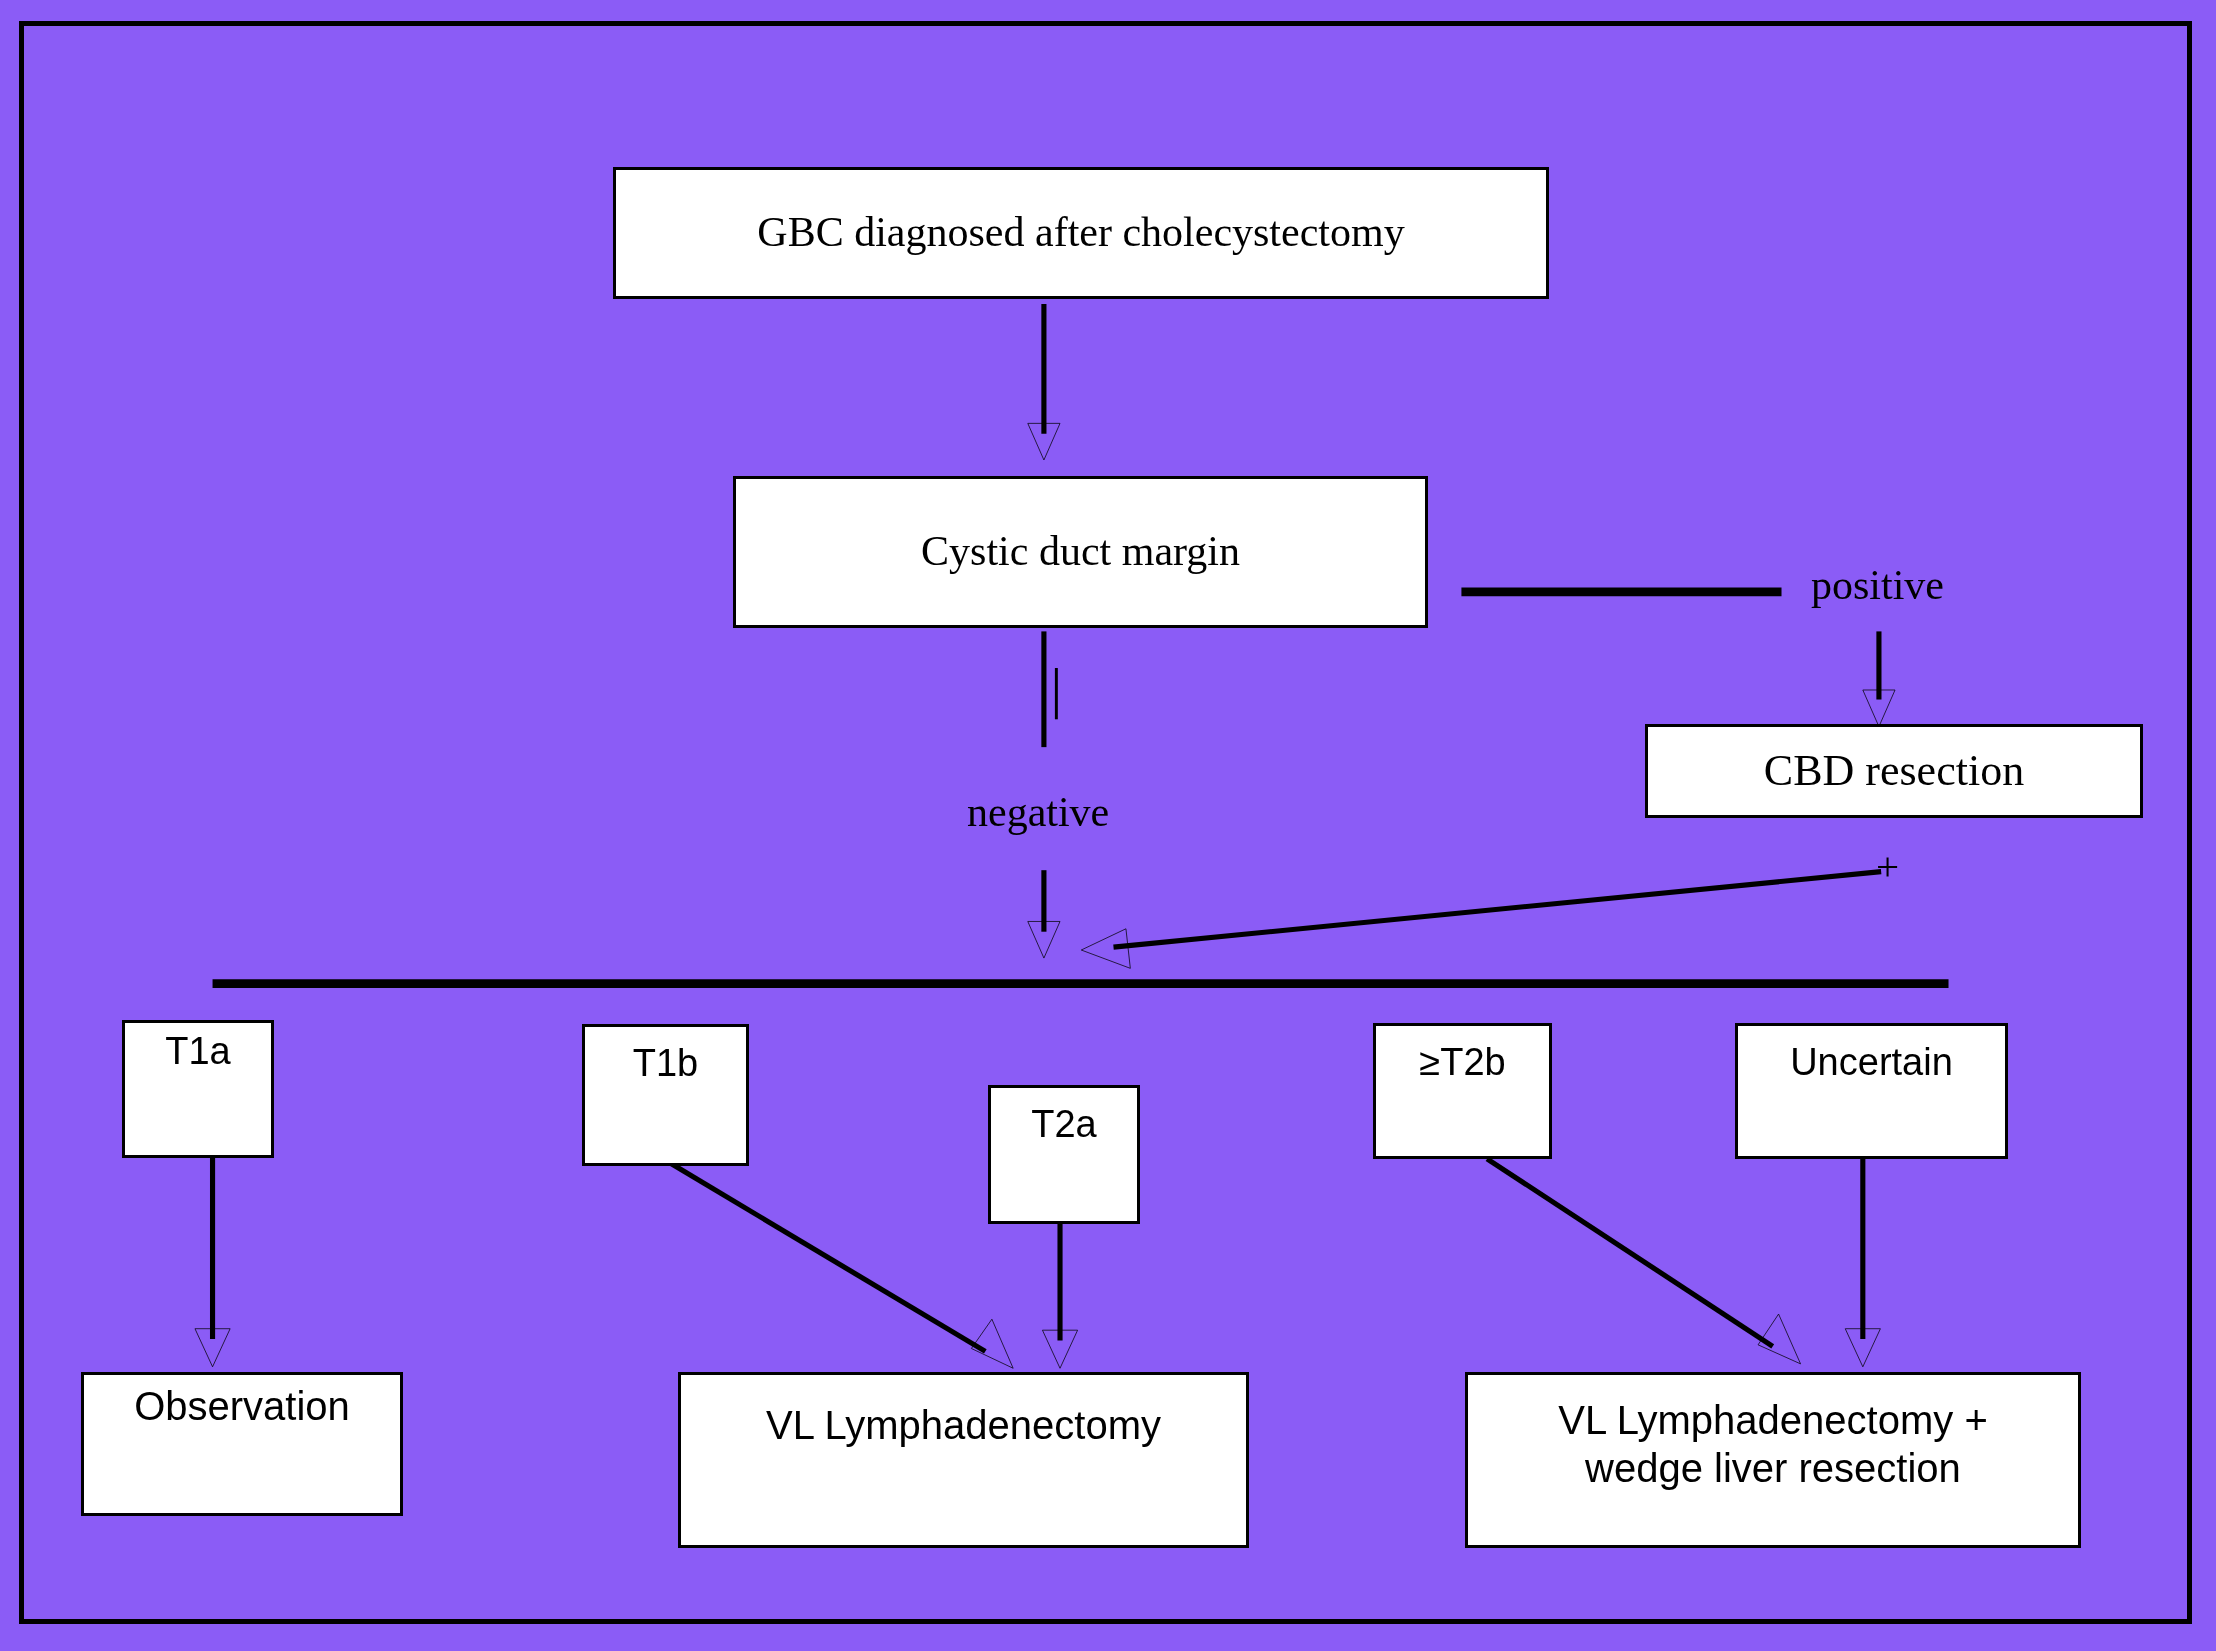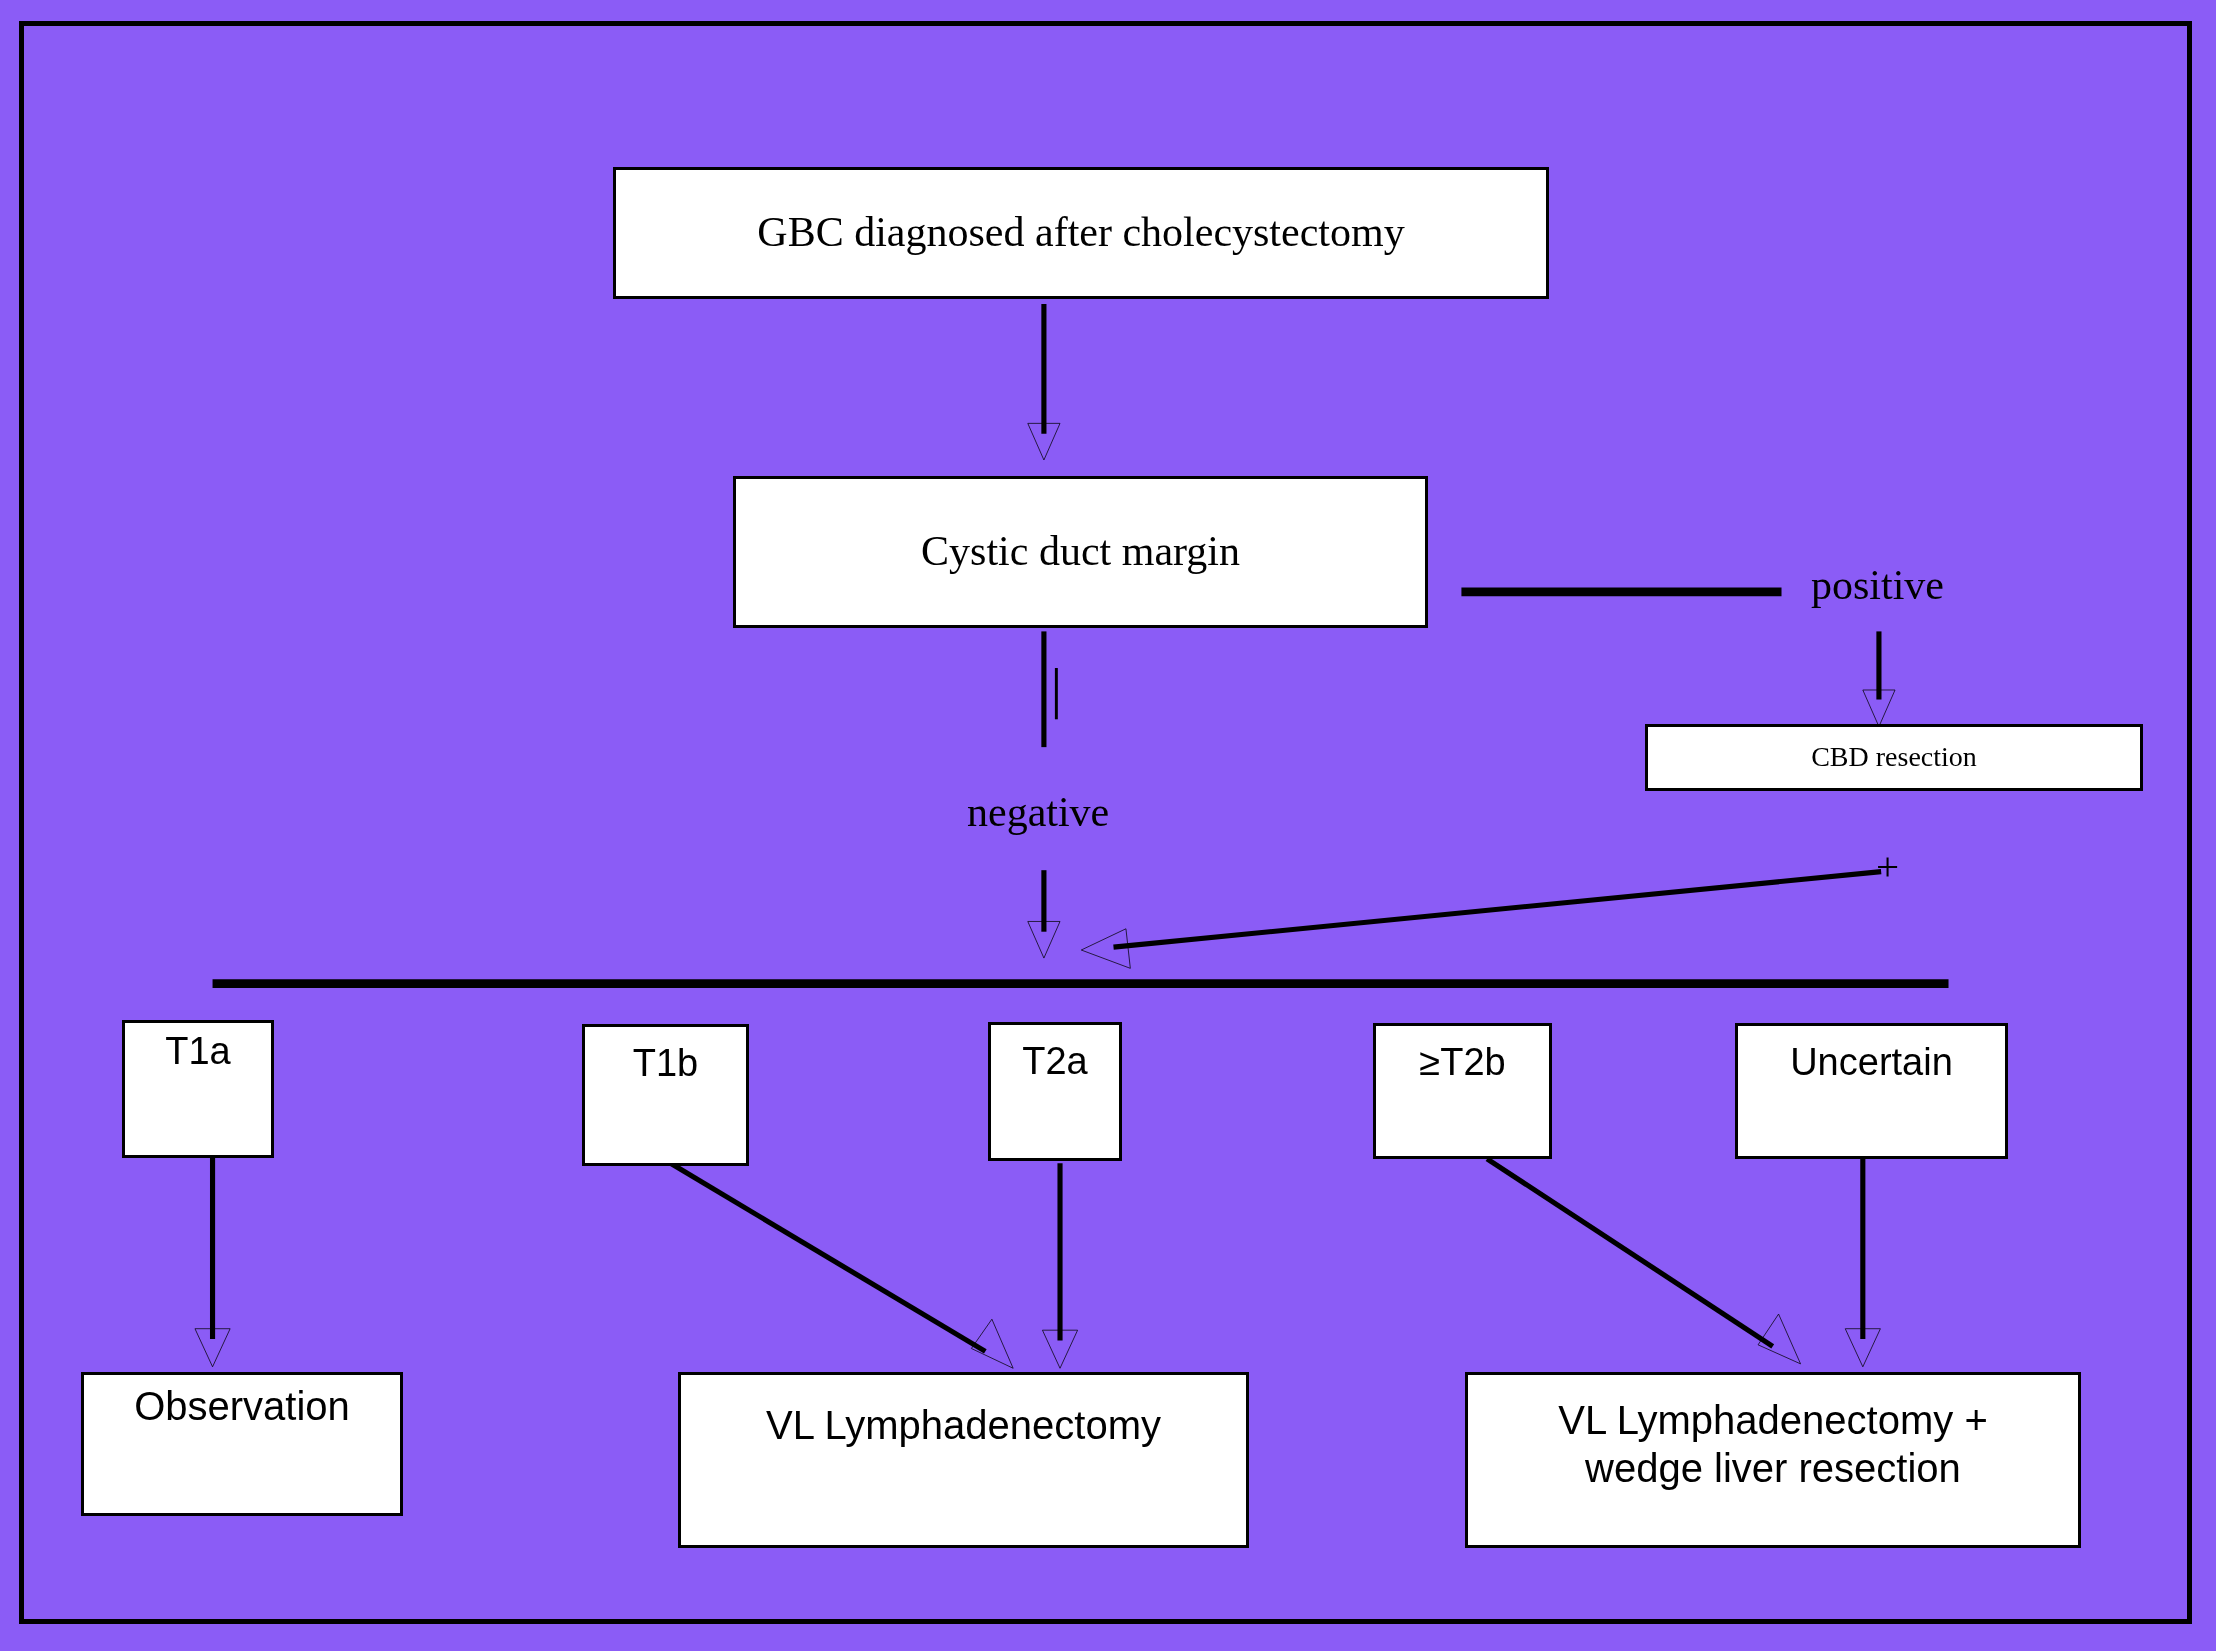--- a/index.html
+++ b/index.html
@@ -121,39 +121,39 @@
   </svg>
 
   <div class="node serif center-v" style="left:613px; top:167px; width:936px; height:132px; font-size:42px;">
     <span>GBC diagnosed after cholecystectomy</span>
   </div>
 
   <div class="node serif center-v" style="left:733px; top:476px; width:695px; height:152px; font-size:42px;">
     <span>Cystic duct margin</span>
   </div>
 
-  <div class="node serif center-v" style="left:1645px; top:724px; width:498px; height:67px; font-size:28px;">
+  <div class="node serif center-v" style="left:1645px; top:724px; width:498px; height:94px; font-size:44px;">
     <span>CBD resection</span>
   </div>
 
   <div class="label" style="left:1811px; top:561px; font-size:42px;">positive</div>
 
   <div class="label" style="left:967px; top:788px; font-size:42px;">negative</div>
 
   <div class="label" style="left:1876px; top:842px; font-size:41px;">+</div>
 
   <div class="node sans top-v" style="left:122px; top:1020px; width:152px; height:138px; font-size:38px; padding-top:5px;">
     <span>T1a</span>
   </div>
 
   <div class="node sans top-v" style="left:582px; top:1024px; width:167px; height:142px; font-size:38px; padding-top:13px;">
     <span>T1b</span>
   </div>
 
-  <div class="node sans top-v" style="left:988px; top:1022px; width:134px; height:139px; font-size:38px; padding-top:13px;text-align:right;">
+  <div class="node sans top-v" style="left:988px; top:1085px; width:152px; height:139px; font-size:38px; padding-top:13px;text-align:right;">
     <span>T2a</span>
   </div>
 
   <div class="node sans top-v" style="left:1373px; top:1023px; width:179px; height:136px; font-size:38px; padding-top:13px;">
     <span>≥T2b</span>
   </div>
 
   <div class="node sans top-v" style="left:1735px; top:1023px; width:273px; height:136px; font-size:38px; padding-top:13px;">
     <span>Uncertain</span>
   </div>

